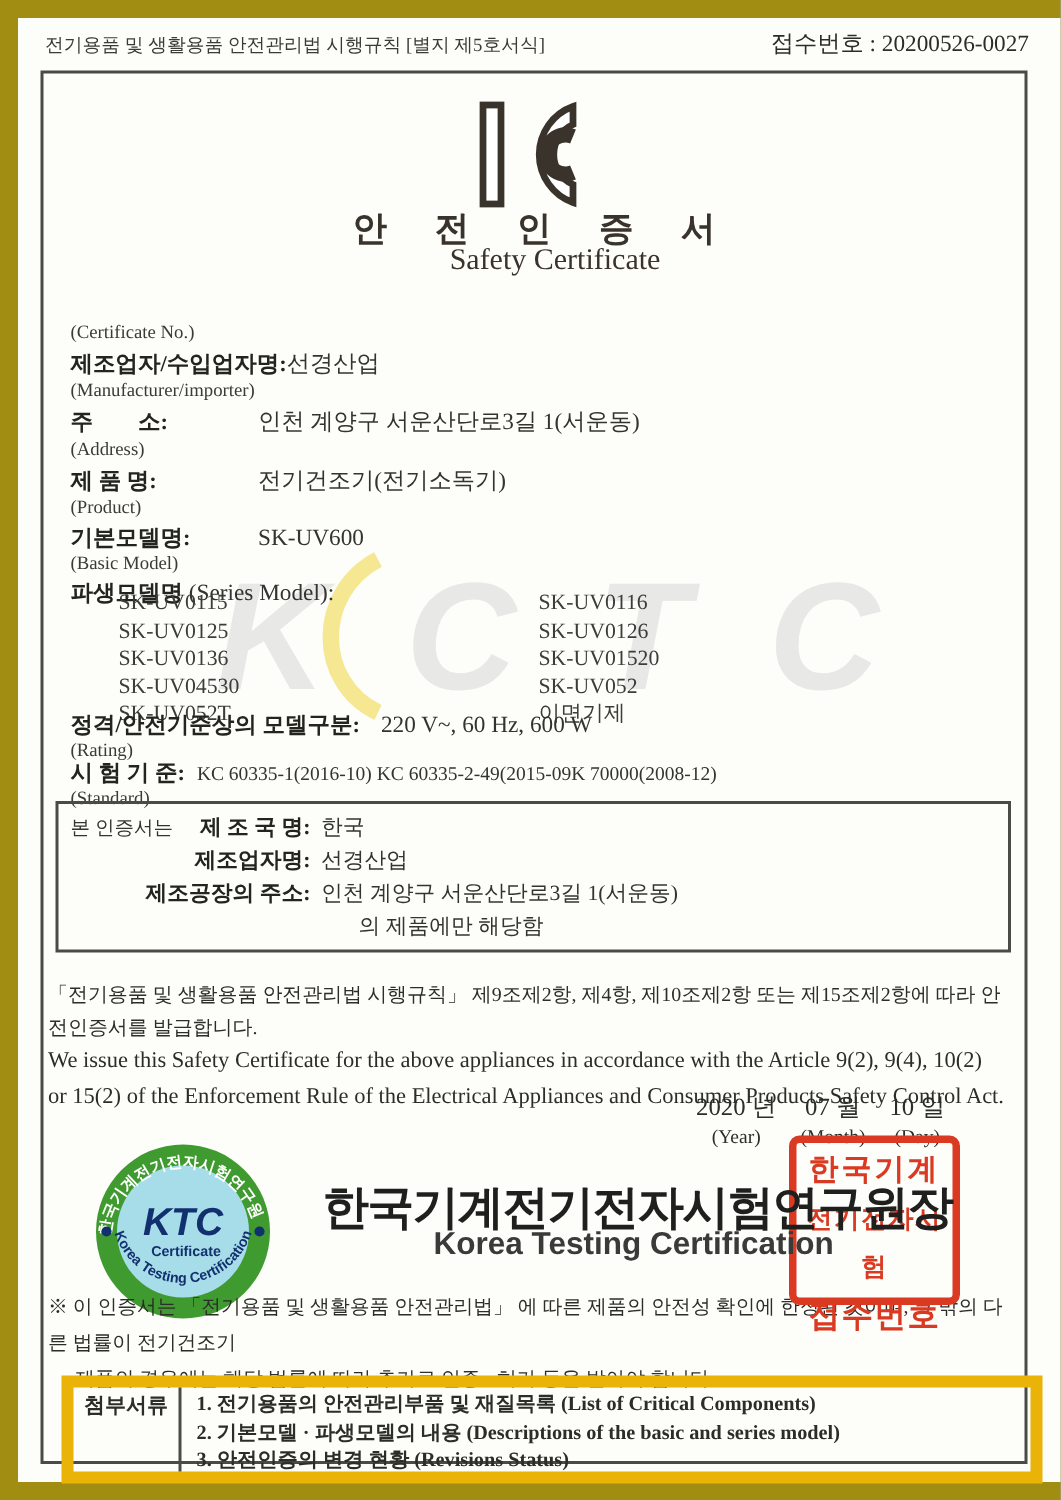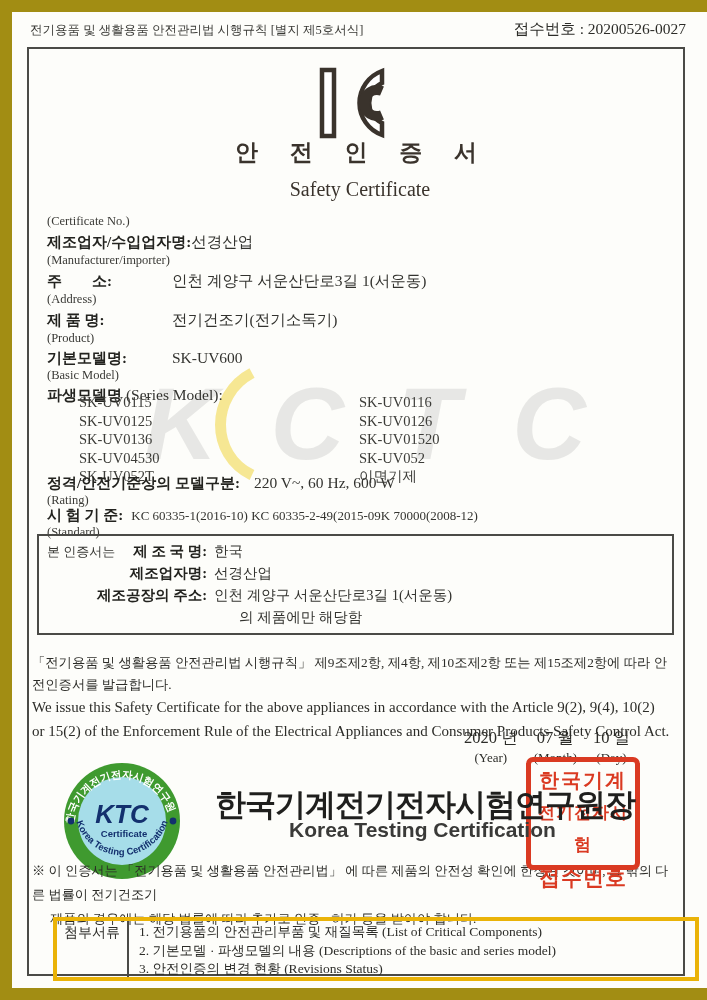--- a/index.html
+++ b/index.html
@@ -12,21 +12,21 @@
   .pre{white-space:pre;}
   #form-ref{left:18px;top:10px;font-size:12.5px;color:#3a3a36;}
   #receipt{right:40px;top:7px;font-size:15.5px;color:#2c2c28;}
   #main-box{left:15px;top:35px;width:654px;height:925px;border:2px solid #4a4a46;}
   
   #watermark{left:105px;top:318px;width:480px;height:115px;z-index:0;pointer-events:none;}
   
   #kc-mark{left:50%;top:18px;transform:translateX(-50%);z-index:1;}
   #title-ko{left:0;top:88px;width:100%;text-align:center;font-size:23px;letter-spacing:13px;
             color:#3a332c;font-weight:600;text-indent:13px;}
-  #title-en{left:4px;top:113px;width:100%;text-align:center;font-size:20px;color:#3a332c;margin-top:16px;}
+  #title-en{left:14px;top:113px;width:100%;text-align:center;font-size:20px;color:#3a332c;}
   
   #fields{left:18px;top:165px;width:610px;z-index:1;}
   .frow{display:flex;align-items:baseline;}
   .flabel{min-width:125px;font-weight:bold;font-size:15px;white-space:pre;color:#23231f;}
   .fvalue{font-size:15.5px;color:#33332f;}
   .fsub{font-size:12.5px;color:#3a3a36;margin:0 0 3px 0;}
   .fblock{margin-bottom:1px;}
   #series-cols{left:50px;top:344px;width:560px;display:flex;z-index:1;}
   .scol{width:290px;font-size:14.5px;color:#3c3c38;line-height:18.5px;}
   .scol div{white-space:pre;}
@@ -59,21 +59,21 @@
   #seal{left:497px;top:708px;width:104px;height:102px;border:5px solid #da3a22;border-radius:7px;
         z-index:2;text-align:center;color:#da3a22;font-weight:bold;padding-top:1px;}
   #seal .s1{font-size:20px;line-height:34px;letter-spacing:2px;}
   #seal .s2{font-size:17px;line-height:32px;letter-spacing:1px;}
   #seal .s3{font-size:21px;line-height:34px;letter-spacing:1px;}
   
   #note{left:3px;top:810px;width:648px;z-index:1;}
   #note .n1{font-size:13.2px;color:#2c2c28;line-height:24px;}
   #note .n2{font-size:13.2px;color:#2c2c28;line-height:24px;margin-left:18px;}
   
-  #attach{left:24px;top:868px;width:638px;height:56px;border:4px solid #eab308;display:flex;z-index:1;}
+  #attach{left:12px;top:868px;width:638px;height:56px;border:8px solid #eab308;display:flex;z-index:1;font-weight:bold;}
   #attach-head{width:70px;border-right:2px solid #4a4a46;text-align:center;padding-top:3px;
                font-size:14px;color:#2c2c28;}
   #attach-items{padding:2px 0 0 10px;font-size:13.5px;color:#2c2c28;line-height:18.5px;}
 </style>
 </head>
 <body>
 
 <div id="canvas">
   <div id="sheet">
 

